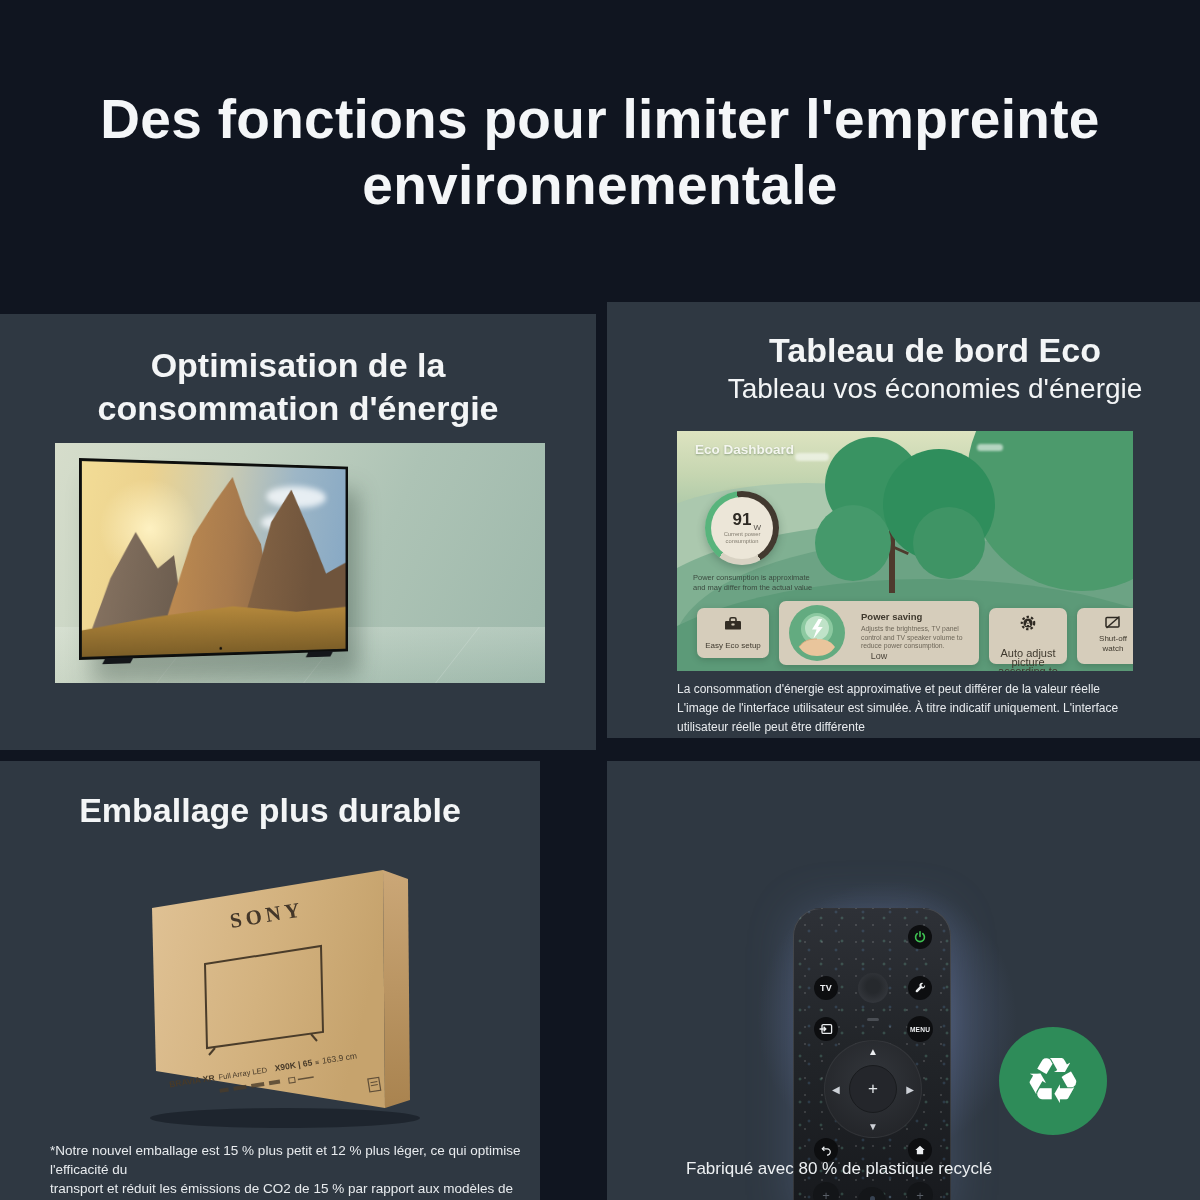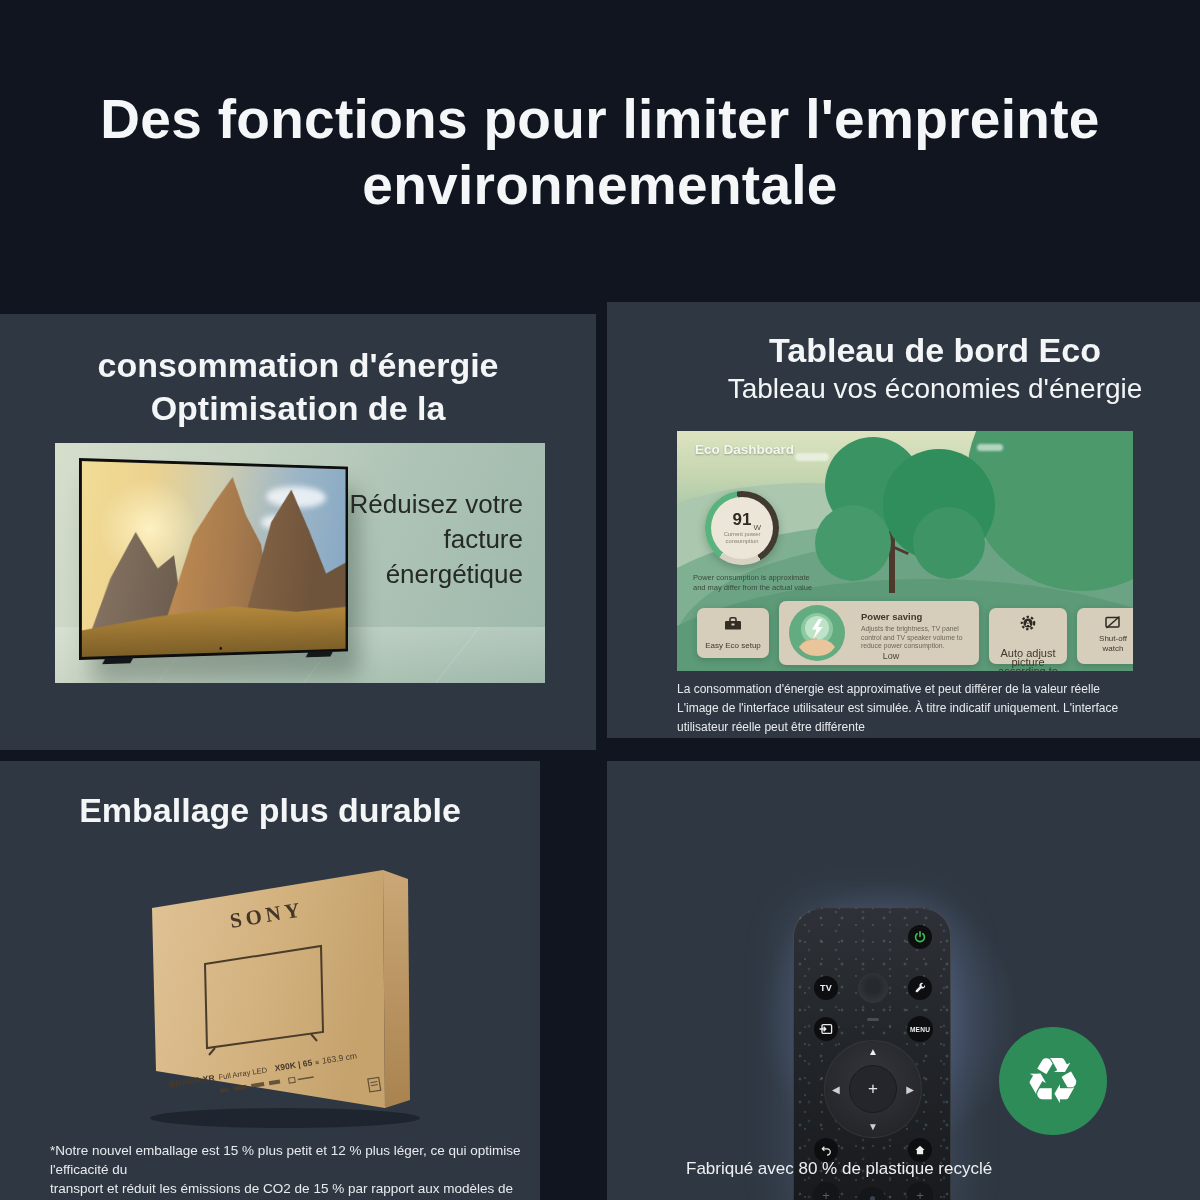--- a/index.html
+++ b/index.html
@@ -68,21 +68,21 @@
   .gu{position:absolute;right:12px;top:26px;font-size:8px;color:#55504a;}
   .gl{font-size:5.8px;color:#837d70;line-height:7px;margin-top:2px;}
   .gnote{left:16px;top:142px;width:120px;font-size:7.5px;line-height:9.5px;color:#3a4a3f;}
   .card{position:absolute;background:#d6cdbb;border-radius:7px;color:#3f392e;text-align:center;box-shadow:0 2px 6px rgba(30,55,40,.25);}
   .card1{left:20px;top:177px;width:72px;height:50px;}
   .card1 .lbl{font-size:8px;margin-top:10px;}
   .card2{left:102px;top:170px;width:200px;height:64px;text-align:left;}
   .psav-img{position:absolute;left:8px;top:2px;width:60px;height:60px;}
   .ps-t{position:absolute;left:82px;top:10px;font-size:9.5px;font-weight:700;}
   .ps-d{position:absolute;left:82px;top:24px;width:112px;font-size:6.8px;line-height:8.6px;color:#6e6759;}
-  .ps-v{position:absolute;left:0;bottom:4px;width:100%;text-align:center;font-size:9px;color:#4a443a;padding-left:12px;}
+  .ps-v{position:absolute;left:0;bottom:4px;width:100%;text-align:center;font-size:9px;color:#4a443a;}
   .card3{left:312px;top:177px;width:78px;height:56px;}
   .card3 .lbl{font-size:11px;line-height:9px;margin-top:18px;}
   .card3 .val{font-size:8px;margin-top:3px;color:#55503f;}
   .card4{left:400px;top:177px;width:72px;height:56px;}
   .card4 .lbl{font-size:8px;line-height:10px;margin-top:3px;}
   .cicon{margin-top:7px;height:16px;}
   .disc{left:70px;top:378px;width:480px;font-size:12px;line-height:19.2px;color:#e8ebee;}
 
   
   .foot{left:50px;top:380px;width:515px;font-size:13.5px;line-height:19.2px;color:#e8ebee;}
@@ -137,47 +137,42 @@
 
 <div class="header">
   <div class="wrap">
     <div class="t">Des fonctions pour limiter l'empreinte</div>
     <div class="t">environnementale</div>
   </div>
 </div>
 
 <div class="panel" id="p-tl">
   <div style="margin-top:30px;">
+    <div class="ptitle">Optimisation de la</div>
     <div class="ptitle">consommation d'énergie</div>
-    <div class="ptitle">Optimisation de la</div>
   </div>
   <div class="abs tv-image">
     <div class="abs tv-floor">
       <i style="left:25%"></i>
         <i style="left:55%"></i>
         <i style="left:82%"></i>
     </div>
     <div class="abs tv-set">
       <div class="tv-screen">
         <div class="abs sun"></div>
         <div class="abs cloud" style="right:8%;top:10%;width:24%;height:12%;"></div>
         <div class="abs cloud" style="right:20%;top:26%;width:14%;height:8%;"></div>
         <div class="m m1"></div>
         <div class="m m2"></div>
         <div class="m m3"></div>
         <div class="fg"></div>
         <div class="abs tv-dot"></div>
       </div>
       <div class="tv-leg" style="left:8%;"></div>
       <div class="tv-leg" style="left:84%;"></div>
-    </div>
-    <div class="abs tv-caption">
-      <div>Réduisez votre</div>
-      <div>facture</div>
-      <div>énergétique</div>
     </div>
   </div>
 </div>
 
 <div class="panel" id="p-tr">
   <div style="margin-top:27px;">
     <div class="ptitle">Tableau de bord Eco</div>
     <div class="psub">Tableau vos économies d'énergie</div>
   </div>
 

